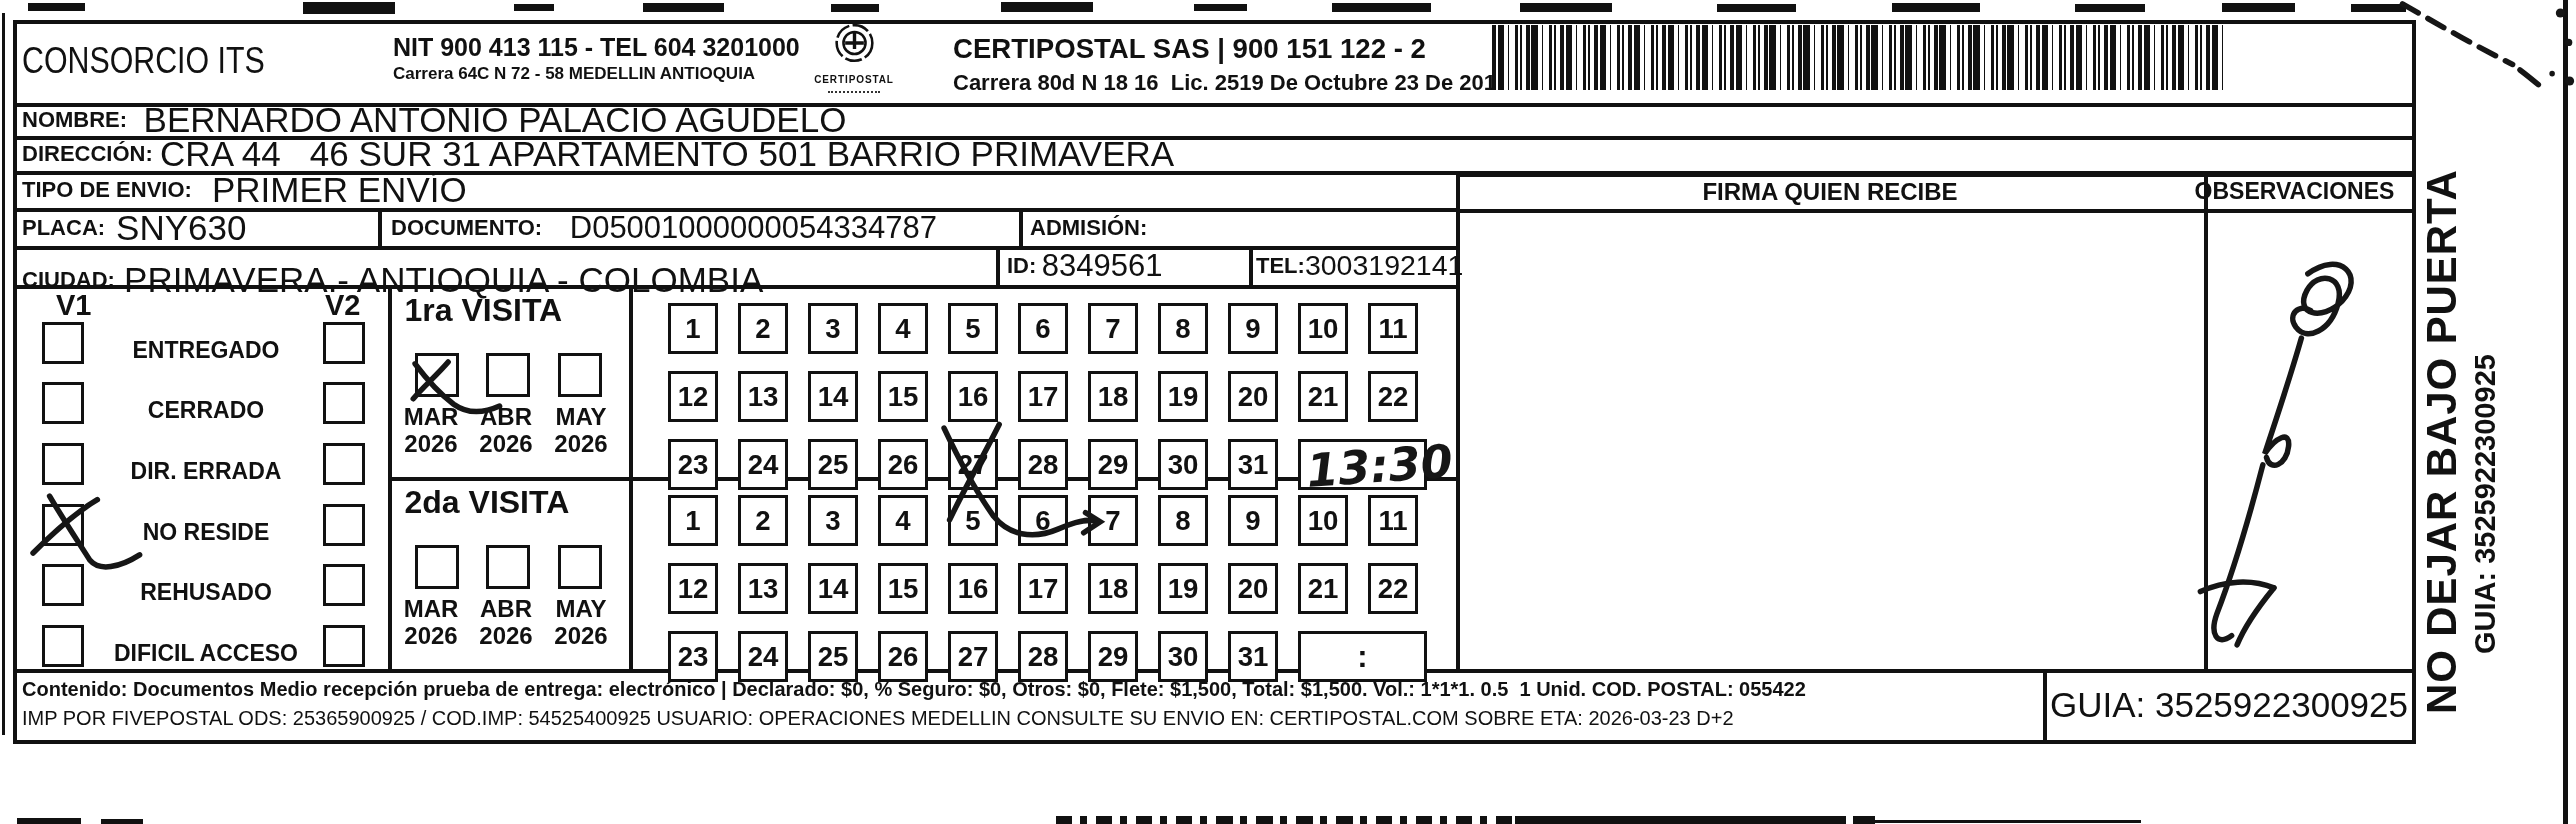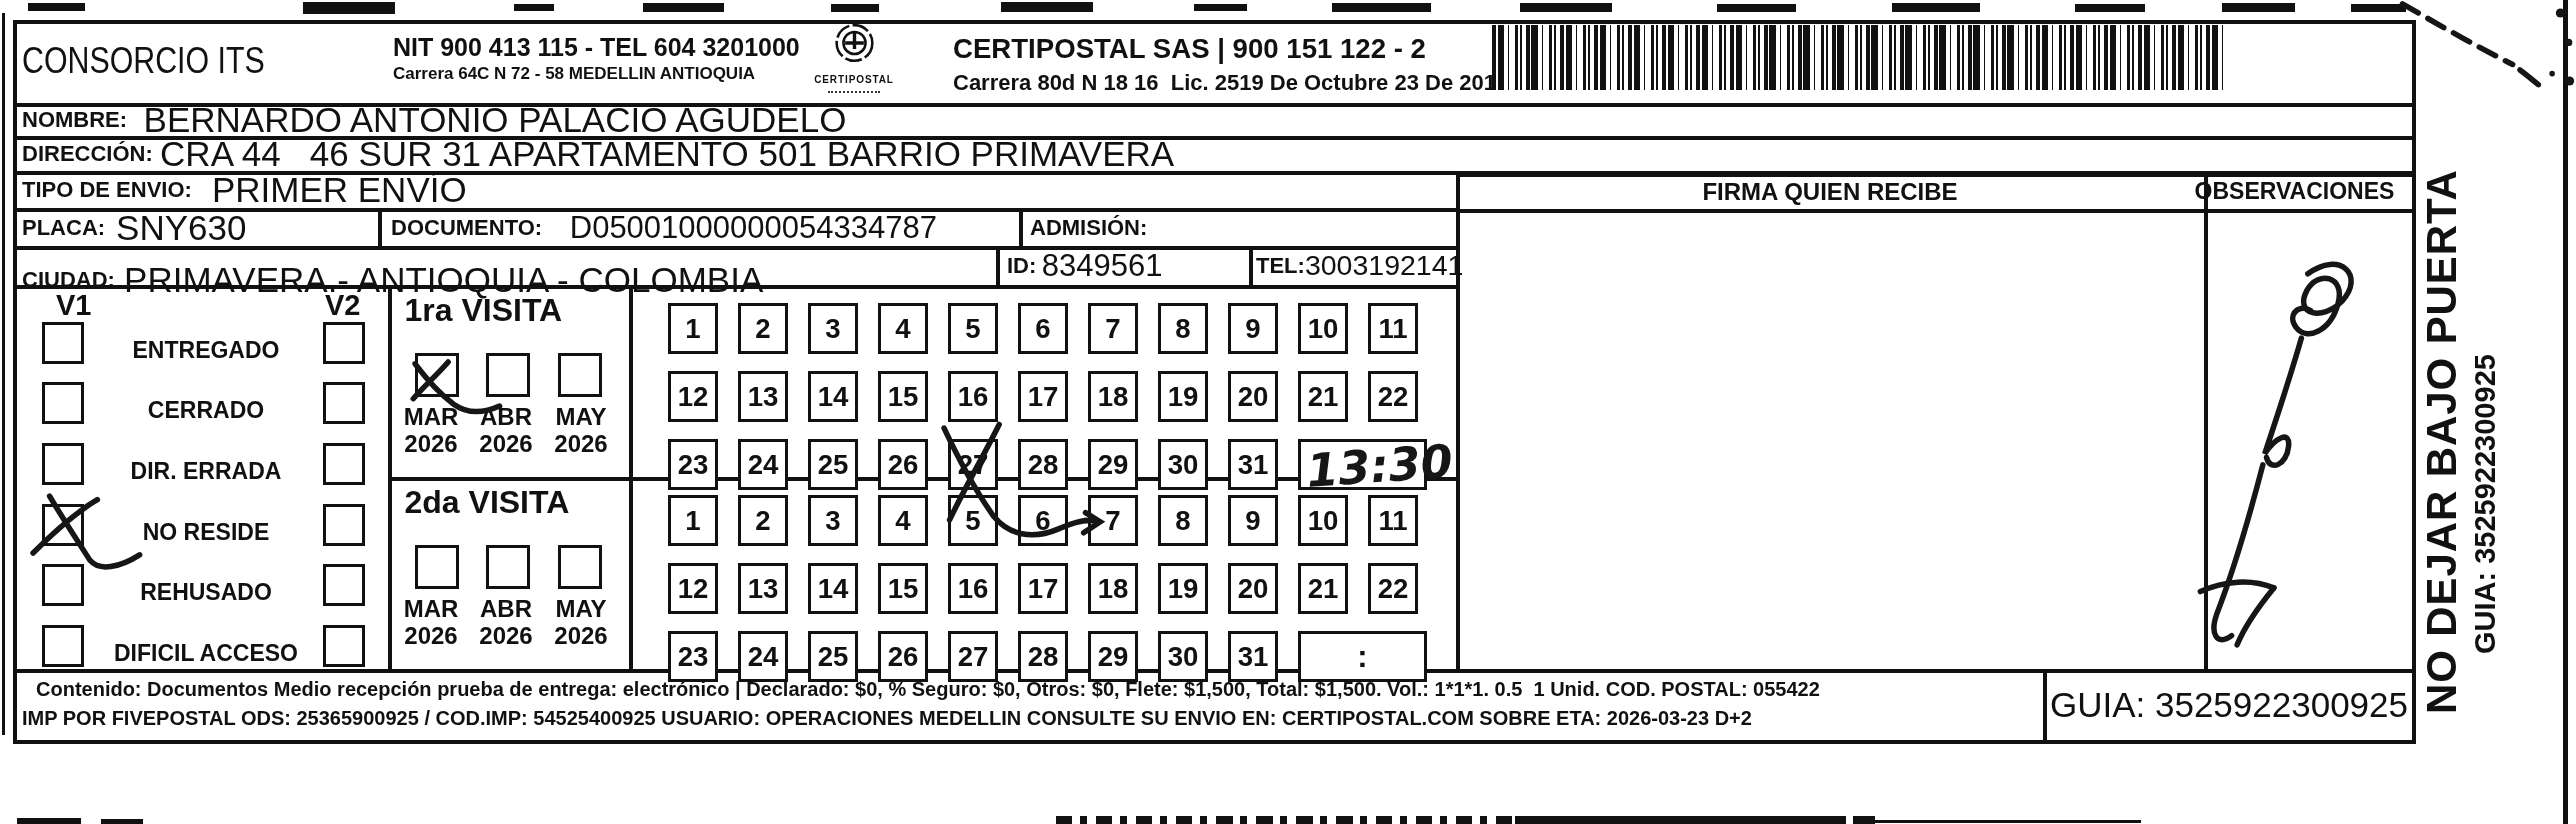--- a/index.html
+++ b/index.html
@@ -300,22 +300,22 @@
         <div class="day">26</div>
         <div class="day">27</div>
         <div class="day">28</div>
         <div class="day">29</div>
         <div class="day">30</div>
         <div class="day">31</div>
         <div class="timebox">:</div>
       </div>
     </div>
 
-  <div class="abs" style="left:36px;top:678px;font-size:20px;font-weight:bold;white-space:pre;">Contenido: Documentos Medio recepción prueba de entrega: electrónico | Declarado: $0, % Seguro: $0, Otros: $0, Flete: $1,500, Total: $1,500. Vol.: 1*1*1. 0.5  1 Unid. COD. POSTAL: 055422</div>
-  <div class="abs" style="left:22px;top:707px;font-size:20px;font-weight:bold;white-space:pre;">IMP POR FIVEPOSTAL ODS: 25365900925 / COD.IMP: 54525400925 USUARIO: OPERACIONES MEDELLIN CONSULTE SU ENVIO EN: CERTIPOSTAL.COM SOBRE ETA: 2026-03-23 D+2</div>
+  <div class="abs" style="left:22px;top:678px;font-size:20px;font-weight:bold;white-space:pre;">Contenido: Documentos Medio recepción prueba de entrega: electrónico | Declarado: $0, % Seguro: $0, Otros: $0, Flete: $1,500, Total: $1,500. Vol.: 1*1*1. 0.5  1 Unid. COD. POSTAL: 055422</div>
+  <div class="abs" style="left:22px;top:707px;font-size:20px;font-weight:normal;white-space:pre;">IMP POR FIVEPOSTAL ODS: 25365900925 / COD.IMP: 54525400925 USUARIO: OPERACIONES MEDELLIN CONSULTE SU ENVIO EN: CERTIPOSTAL.COM SOBRE ETA: 2026-03-23 D+2</div>
   <div class="cell" style="left:2043px;top:669px;width:372px;height:72px;justify-content:center;">
     <span style="font-size:35px;">GUIA: 3525922300925</span>
   </div>
 
   <div class="abs vert" style="left:2413px;top:108px;width:57px;height:606px;font-size:42px;font-weight:bold;letter-spacing:0.9px;display:flex;align-items:center;">NO DEJAR BAJO PUERTA</div>
   <div class="abs vert" style="left:2467px;top:208px;width:37px;height:446px;font-size:29px;font-weight:bold;display:flex;align-items:center;">GUIA: 3525922300925</div>
 
   <svg class="ink" width="2576" height="825" viewBox="0 0 2805 898">
     <g fill="none" stroke="#161616" stroke-width="6" stroke-linecap="round">
 

